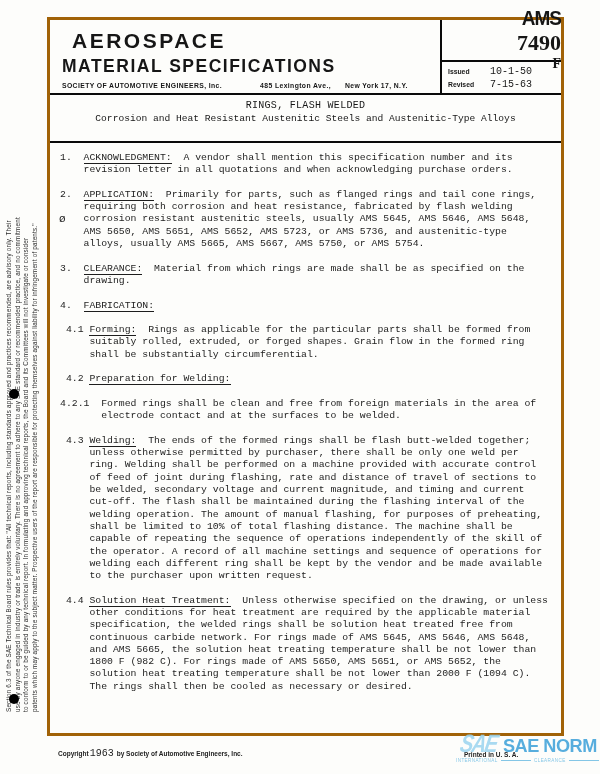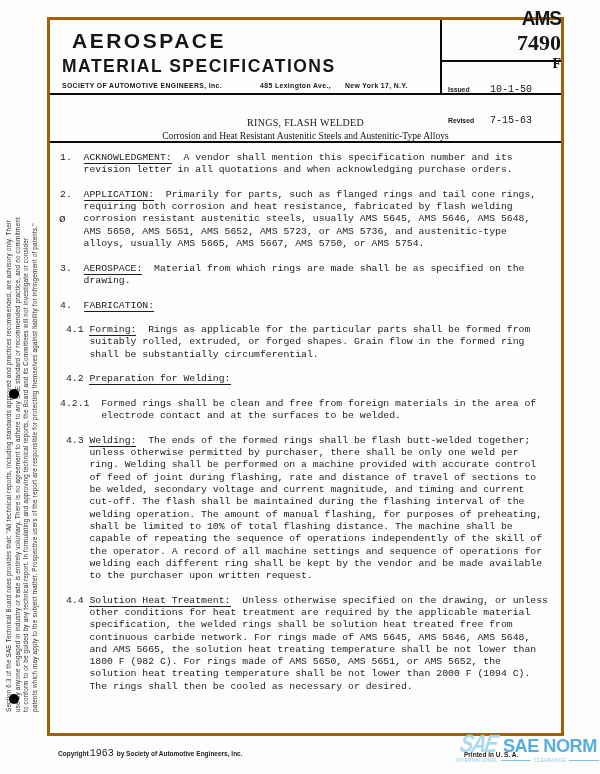--- a/index.html
+++ b/index.html
@@ -38,25 +38,25 @@
     height:40px;border-bottom:2.5px solid #0a0a0a;display:flex;align-items:flex-end;
     justify-content:center;
     flex-direction:column;
   }
   .spec-prefix{font-weight:bold;font-size:19px;letter-spacing:-1px;transform:scaleY(1.05);}
   .spec-num{font-family:"Liberation Serif",serif;font-weight:bold;font-size:22px;margin-left:16px;}
   .spec-rev{font-family:"Liberation Serif",serif;font-weight:bold;font-size:14px;}
   .dates{flex:1;padding:3px 6px 0 6px;}
   .date-row{display:flex;align-items:baseline;line-height:13px;}
   .date-label{font-size:6.8px;font-weight:bold;width:42px;}
-  .date-val{font-family:"Liberation Mono","DejaVu Sans Mono",monospace;font-size:10px;margin-top:18px;}
+  .date-val{font-family:"Liberation Mono","DejaVu Sans Mono",monospace;font-size:10px;}
   
   .title-block{
-    text-align:center;border-bottom:2px solid #0a0a0a;height:48px;padding-top:22px;
-    font-family:Liberation Serif, serif;box-sizing:border-box;
+    text-align:center;border-bottom:2px solid #0a0a0a;height:48px;padding-top:5px;
+    font-family:Liberation Mono, monospace;box-sizing:border-box;
   }
   .t1{font-size:10px;letter-spacing:.3px;}
   .t2{font-size:9.6px;margin-top:2px;}
   
   .doc-body{
     padding:9px 12px 0 10px;
     font-family:"Liberation Mono","DejaVu Sans Mono",monospace;
     font-size:9.8px;line-height:12.3px;color:#1d1d1d;
   }
   .sec{display:flex;margin-bottom:12.3px;position:relative;}
@@ -140,21 +140,21 @@
     </div>
 
     <div class="sec">
       <span class="chg">ø</span>
       <span class="num w4">2.</span>
       <div class="txt"><span class="hd">APPLICATION:</span><span class="hd-gap">  </span><span>Primarily for parts, such as flanged rings and tail cone rings, requiring both corrosion and heat resistance, fabricated by flash welding corrosion resistant austenitic steels, usually AMS 5645, AMS 5646, AMS 5648, AMS 5650, AMS 5651, AMS 5652, AMS 5723, or AMS 5736, and austenitic-type alloys, usually AMS 5665, AMS 5667, AMS 5750, or AMS 5754.</span></div>
     </div>
 
     <div class="sec">
       <span class="num w4">3.</span>
-      <div class="txt"><span class="hd">AEROSPACE:</span><span class="hd-gap">  </span><span>Material from which rings are made shall be as specified on the drawing.</span></div>
+      <div class="txt"><span class="hd">CLEARANCE:</span><span class="hd-gap">  </span><span>Material from which rings are made shall be as specified on the drawing.</span></div>
     </div>
 
     <div class="sec">
       <span class="num w4">4.</span>
       <div class="txt"><span class="hd">FABRICATION:</span><span class="hd-gap"></span><span></span></div>
     </div>
 
     <div class="sec">
       <span class="num w5">4.1</span>
       <div class="txt"><span class="hd">Forming:</span><span class="hd-gap">  </span><span>Rings as applicable for the particular parts shall be formed from suitably rolled, extruded, or forged shapes. Grain flow in the formed ring shall be substantially circumferential.</span></div>

